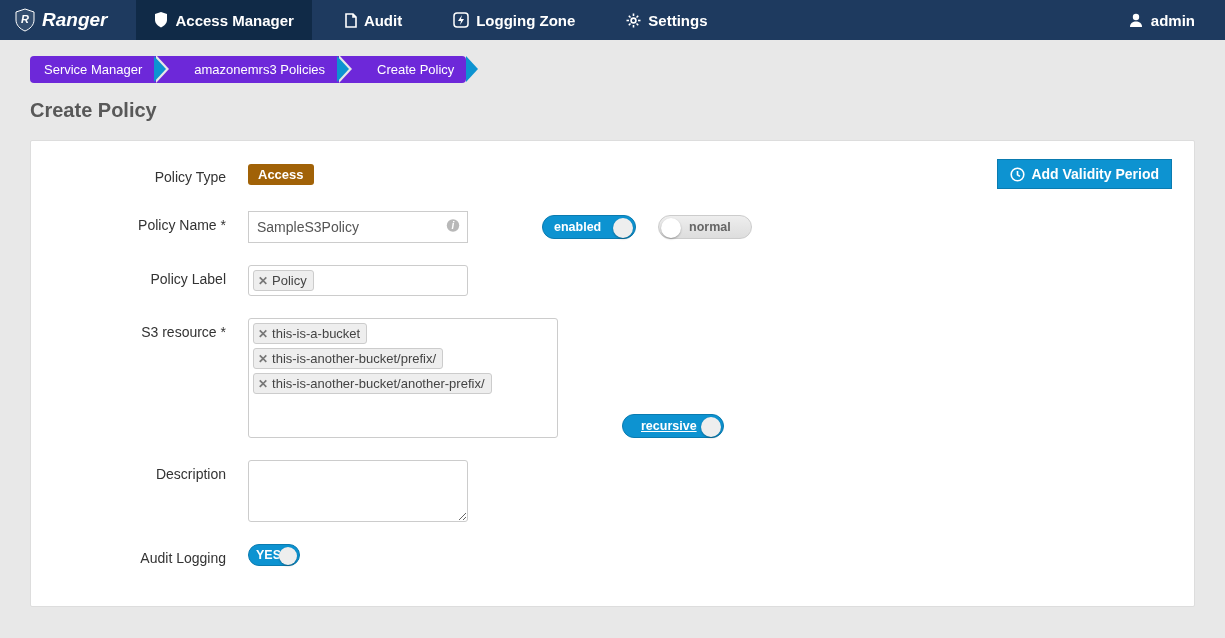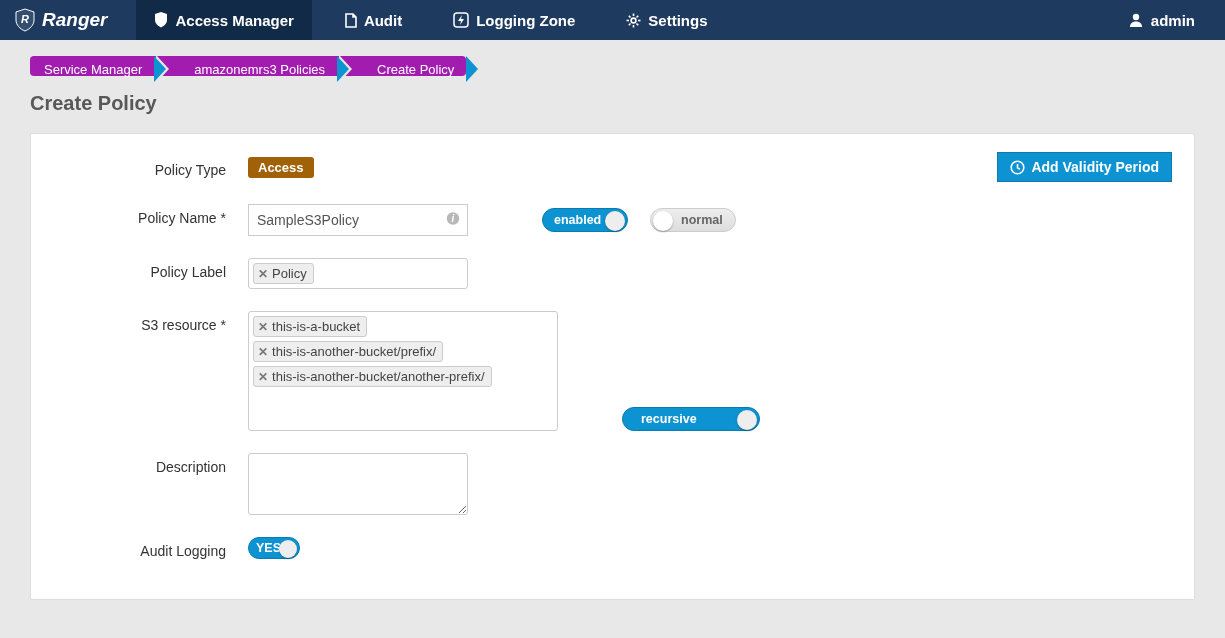--- a/index.html
+++ b/index.html
@@ -10,21 +10,21 @@
 .navbar .brand { display: flex; align-items: center; padding: 0 14px; height: 100%; font-size: 19px; font-weight: 600; font-style: italic; }
 .navbar .brand svg { margin-right: 6px; }
 .navbar .navitem { display: flex; align-items: center; padding: 0 18px; height: 100%; font-size: 15px; gap: 7px; cursor: pointer; font-weight: 600; margin-left: 15px; }
 .navbar .navitem.active { background: #102a47; }
 .navbar .spacer { flex: 1; }
 .navbar .user { display: flex; align-items: center; gap: 7px; padding: 0 30px; font-size: 15px; font-weight: 600; }
 
 
 .page { padding: 16px 30px; }
 .breadcrumb { display: flex; margin-bottom: 16px; }
-.crumb { position: relative; background: #a21caf; color: #fff; height: 20px; line-height: 27px; padding: 0 12px 0 40px; font-size: 13px; cursor: pointer; font-weight: 500; }
+.crumb { position: relative; background: #6d28d9; color: #fff; height: 27px; line-height: 27px; padding: 0 12px 0 40px; font-size: 13px; cursor: pointer; font-weight: 500; }
 .crumb:first-child { padding-left: 14px; border-radius: 4px 0 0 4px; }
 .crumb::after { content: ""; position: absolute; right: -12px; top: 0; width: 0; height: 0; border-top: 13.5px solid transparent; border-bottom: 13.5px solid transparent; border-left: 12px solid #0d93d1; z-index: 2; }
 .crumb::before { content: ""; position: absolute; right: -15px; top: -1px; width: 0; height: 0; border-top: 14.5px solid transparent; border-bottom: 14.5px solid transparent; border-left: 13px solid #e8e8e8; z-index: 1; }
 .crumb:last-child { border-radius: 0 4px 4px 0; }
 .crumb:last-child::after, .crumb:last-child::before { display: block; }
 
 h1.page-title { font-size: 20px; color: #585858; font-weight: 700; margin-bottom: 18px; }
 
 .panel { background: #fff; border: 1px solid #ddd; border-radius: 2px; padding: 18px 22px; }
 .section-title { font-size: 15px; font-weight: 700; color: #333; padding-bottom: 6px; border-bottom: 1px solid #0d93d1; margin-bottom: 18px; }
@@ -44,28 +44,28 @@
 
 .tag-box { border: 1px solid #ccc; border-radius: 3px; padding: 4px; display: flex; flex-wrap: wrap; gap: 4px; align-items: flex-start; }
 .tag-box.w220 { width: 220px; }
 .tag-box.w310 { width: 310px; min-height: 120px; align-content: flex-start; }
 .tag { background: #eee; border: 1px solid #ccc; border-radius: 3px; padding: 2px 6px 2px 4px; font-size: 13px; display: inline-flex; align-items: center; gap: 4px; color: #444; }
 .tag .x { color: #777; cursor: pointer; font-weight: 700; font-size: 12px; }
 
 .textarea { width: 220px; height: 62px; border: 1px solid #ccc; border-radius: 3px; resize: both; padding: 6px; font-family: inherit; font-size: 14px; }
 
 
-.pill { width: 86px; height: 24px; border-radius: 12px; position: relative; display: inline-flex; align-items: center; font-size: 12.5px; font-weight: 700; cursor: pointer; }
+.pill { width: 94px; height: 24px; border-radius: 12px; position: relative; display: inline-flex; align-items: center; font-size: 12.5px; font-weight: 700; cursor: pointer; }
 .pill .knob { width: 20px; height: 20px; border-radius: 50%; background: #fff; position: absolute; top: 2px; box-shadow: 0 1px 2px rgba(0,0,0,.3); }
 .pill.on { background: #0d93d1; color: #fff; padding-left: 11px; border: 1px solid #0a7bb0; }
 .pill.on .knob { right: 2px; background: #eee; }
 .pill.off { background: linear-gradient(#eee,#ddd); color: #666; padding-left: 30px; border: 1px solid #ccc; }
 .pill.off .knob { left: 2px; }
 
-.pill.large { width: 138px; height: 24px; }
+.pill.large { width: 102px; height: 24px; text-decoration: underline; }
 .pill.large.on { padding-left: 18px; }
 
 .pill.small { width: 52px; height: 22px; border-radius: 11px; }
 .pill.small .knob { width: 18px; height: 18px; }
 .pill.small.on { padding-left: 7px; }
 .firstrow { display: flex; align-items: center; }
 
 .icon { display: inline-flex; }
 </style>
 </head>

